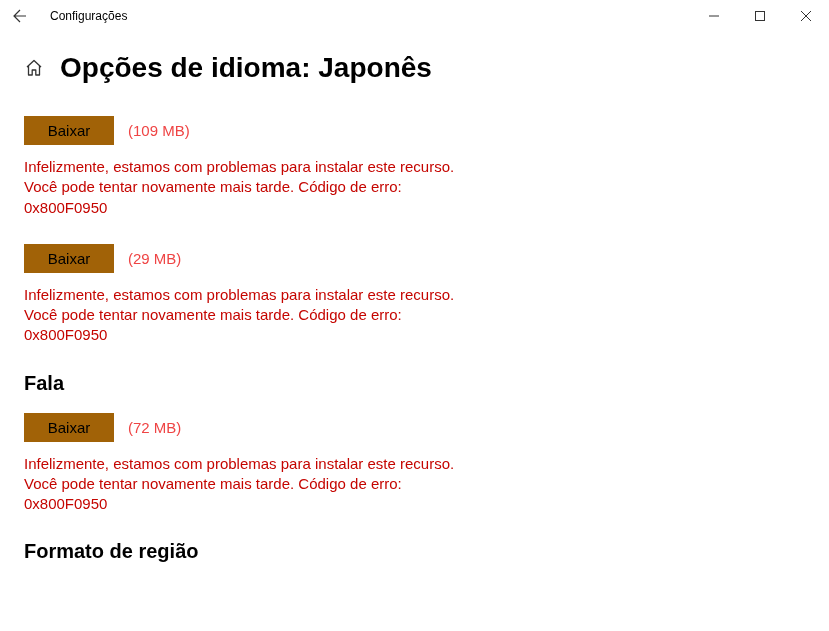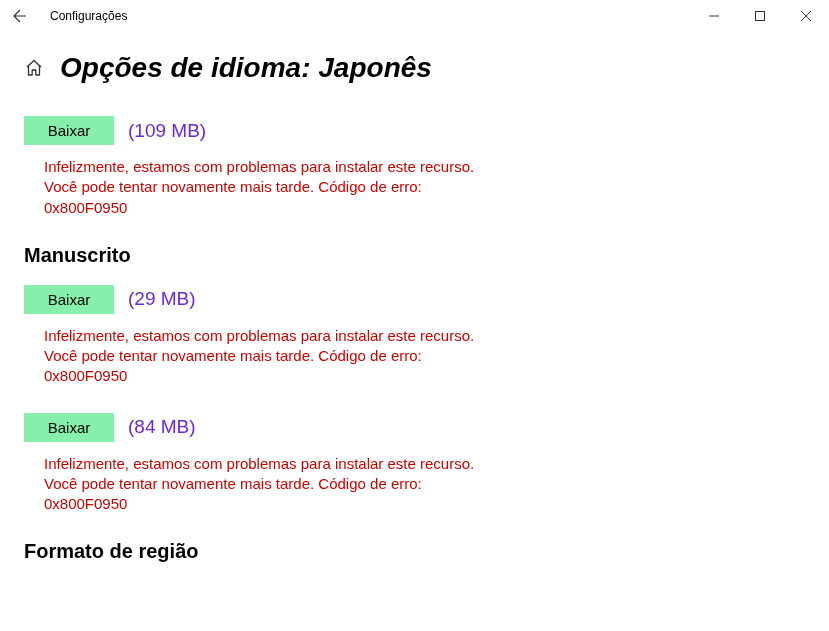--- a/index.html
+++ b/index.html
@@ -50,21 +50,20 @@
       cursor: pointer;
     }
     .content {
       padding: 20px 24px 0 24px;
     }
     .page-header {
       display: flex;
       align-items: center;
       gap: 16px;
       margin-bottom: 32px;
-      font-style: italic;
     }
     .home-icon {
       width: 20px;
       height: 20px;
       display: flex;
       align-items: center;
       justify-content: center;
     }
     .page-title {
       font-size: 28px;
@@ -80,39 +79,38 @@
       color: #000;
       margin-bottom: 18px;
     }
     .download-row {
       display: flex;
       align-items: center;
       gap: 14px;
       margin-bottom: 12px;
     }
     .download-btn {
-      background: #86efac;
+      background: #a16207;
       border: none;
       padding: 6px 22px;
       font-size: 15px;
       color: #000;
       cursor: pointer;
       min-width: 90px;
       font-family: inherit;
     }
     .download-size {
-      font-size: 19px;
-      color: #6d28d9;
+      font-size: 15px;
+      color: #ef4444;
     }
     .error-msg {
       color: #c50500;
       font-size: 15px;
       line-height: 1.35;
       max-width: 440px;
-      margin-left: 20px;
     }
   </style>
 </head>
 <body>
 
 <div class="titlebar">
   <div class="titlebar-left">
     <div class="back-btn">
       <svg width="16" height="16" viewBox="0 0 16 16">
         <path d="M 8 2 L 2 8 L 8 14 M 2 8 L 14 8" stroke="#333" stroke-width="1.2" fill="none"></path>
@@ -151,32 +149,32 @@
 
   <div class="section">
     <div class="download-row">
       <button class="download-btn">Baixar</button>
       <span class="download-size">(109 MB)</span>
     </div>
     <div class="error-msg">Infelizmente, estamos com problemas para instalar este recurso. Você pode tentar novamente mais tarde. Código de erro: 0x800F0950</div>
   </div>
 
   <div class="section">
-    <h2 class="section-heading">Manuscrito</h2>
     <div class="download-row">
       <button class="download-btn">Baixar</button>
       <span class="download-size">(29 MB)</span>
     </div>
     <div class="error-msg">Infelizmente, estamos com problemas para instalar este recurso. Você pode tentar novamente mais tarde. Código de erro: 0x800F0950</div>
   </div>
 
   <div class="section">
+    <h2 class="section-heading">Fala</h2>
     <div class="download-row">
       <button class="download-btn">Baixar</button>
-      <span class="download-size">(84 MB)</span>
+      <span class="download-size">(72 MB)</span>
     </div>
     <div class="error-msg">Infelizmente, estamos com problemas para instalar este recurso. Você pode tentar novamente mais tarde. Código de erro: 0x800F0950</div>
   </div>
 
   <div class="section">
     <h2 class="section-heading">Formato de região</h2>
 
   </div>
 </div>
 

